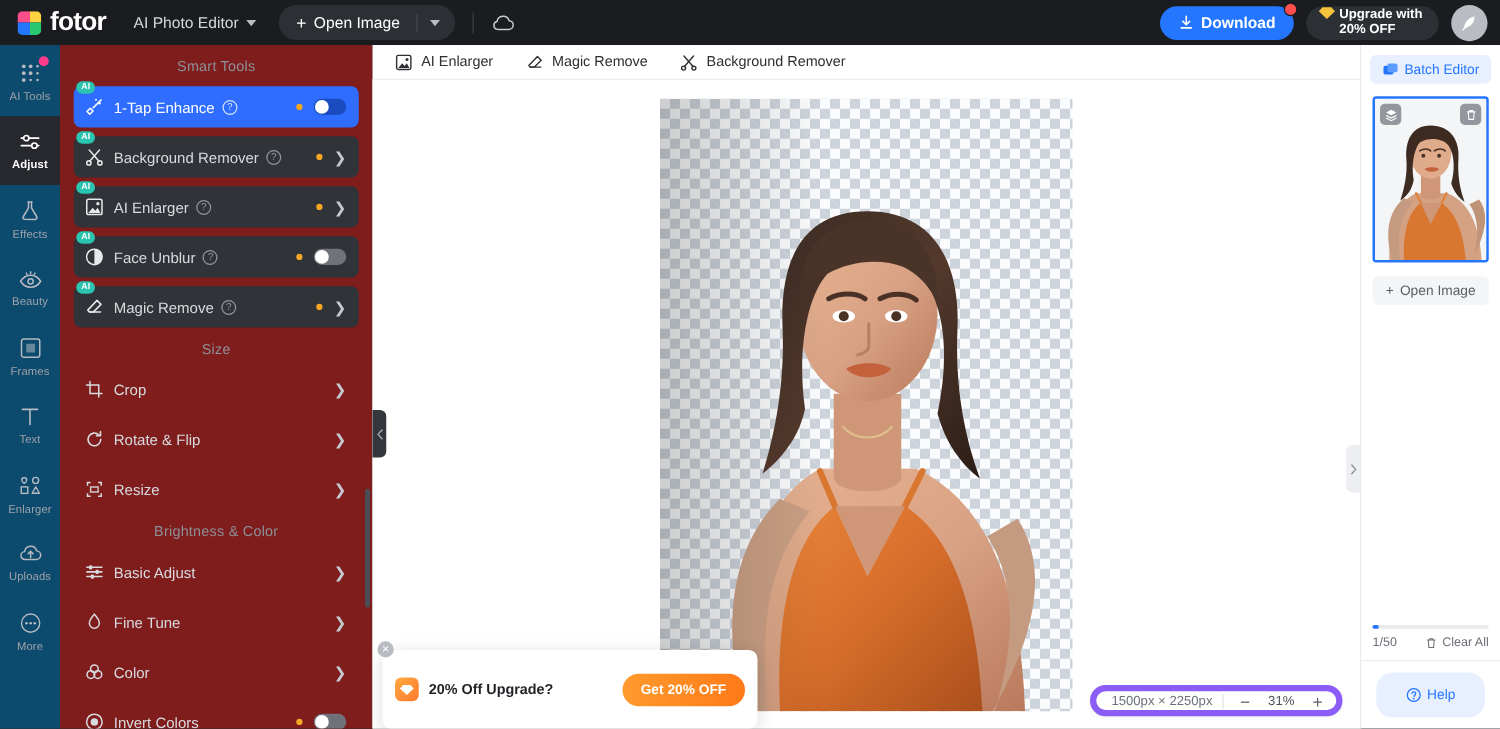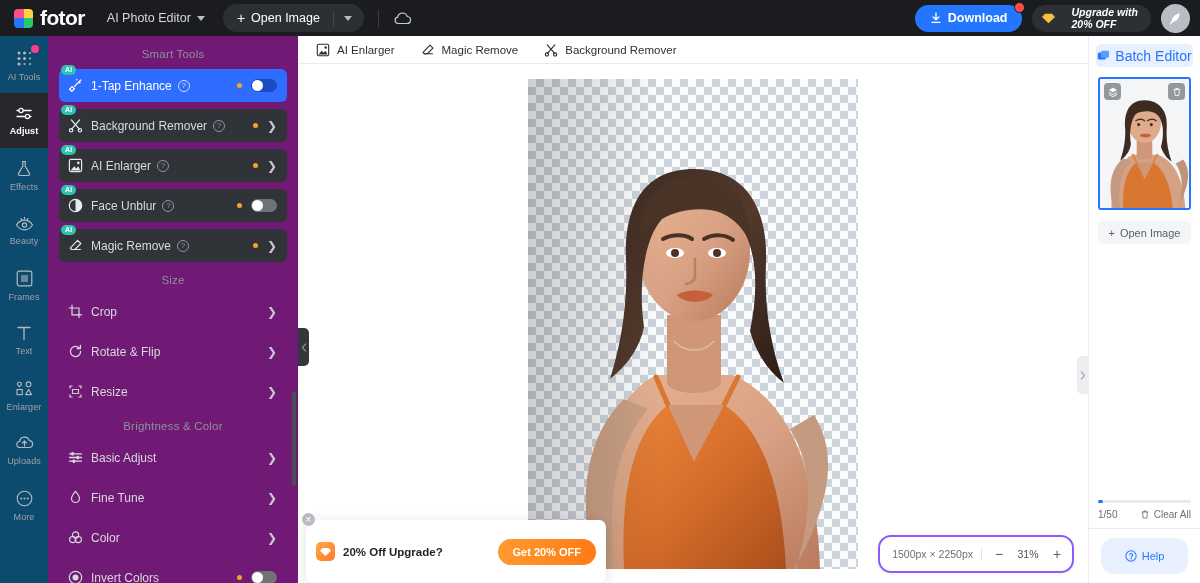--- a/index.html
+++ b/index.html
@@ -49,22 +49,22 @@
   .download-btn {
     position: relative; display: flex; align-items: center; gap: 6px;
     background: #2476ff; color: #fff; font-size: 12.5px; font-weight: bold;
     border-radius: 15px; height: 27px; padding: 0 15px; cursor: pointer;
   }
   .dl-badge {
     position: absolute; top: -3px; right: -3px; width: 11px; height: 11px;
     border-radius: 50%; background: #ff4d4f; border: 1.5px solid #1a1c1f;
   }
   .upgrade-btn {
-    display: flex; align-items: center; gap: 16px; background: #2c2f34;
-    border-radius: 15px; height: 27px; padding: 0 13px 0 10px; cursor: pointer; font-style: italic;
+    display: flex; align-items: flex-start; gap: 3px; background: #2c2f34;
+    border-radius: 15px; height: 27px; padding: 0 13px 0 10px; cursor: pointer;
   }
   .upgrade-txt { color: #fff; font-size: 10.5px; line-height: 12px; font-weight: bold; }
   .avatar {
     width: 29px; height: 29px; border-radius: 50%; background: #b9bcc2;
     display: flex; align-items: center; justify-content: center; cursor: pointer;
   }
 
   
   .body { flex: 1; display: flex; min-height: 0; position: relative; }
 
@@ -77,21 +77,21 @@
   .rail-item.active { background: #26282d; }
   .rail-label { font-size: 9px; color: #9fa3aa; letter-spacing: .1px; }
   .rail-item.active .rail-label { color: #fff; font-weight: bold; }
   .rail-badge {
     position: absolute; top: 7px; right: 9px; width: 8px; height: 8px;
     border-radius: 50%; background: #ff3b8d;
   }
 
   
   .tools-panel {
-    width: 250px; flex: 0 0 250px; background: #701a75;
+    width: 250px; flex: 0 0 250px; background: #7f1d1d;
     position: relative; overflow: hidden;
   }
   .tools-scroll { height: 100%; overflow: hidden; padding: 0 11px 0 11px; }
   .section-title {
     text-align: center; color: #8d9097; font-size: 11.5px;
     padding: 12px 0 9px; letter-spacing: .2px;
   }
   .tool-row {
     height: 33px; display: flex; align-items: center; border-radius: 6px;
     padding: 0 10px 0 9px; cursor: pointer; position: relative; margin-bottom: 0px;
@@ -157,22 +157,22 @@
     font-size: 29px; font-weight: bold; letter-spacing: -0.8px; z-index: 6;
   }
   .canvas-right-collapse {
     position: absolute; right: 0px; top: 292px; width: 11px; height: 38px;
     background: #eceef1; border-radius: 5px 0 0 5px; display: flex;
     align-items: center; justify-content: center; cursor: pointer; z-index: 25;
   }
 
   
   .zoom-pill {
-    position: absolute; right: 14px; bottom: 10px; height: 38px;
-    background: #fff; border: 2px solid #8b5cf6; border-radius: 13px;
+    position: absolute; right: 14px; bottom: 10px; height: 25px;
+    background: #fff; border: 5px solid #8b5cf6; border-radius: 13px;
     display: flex; align-items: center; padding: 0 6px 0 12px; gap: 8px;
     box-shadow: 0 1px 4px rgba(0,0,0,.06); z-index: 26;
   }
   .zoom-dim { font-size: 10.5px; color: #6c7078; }
   .zoom-sep { width: 1px; height: 12px; background: #e1e3e6; }
   .zbtn { width: 18px; height: 18px; display: flex; align-items: center; justify-content: center; color: #5c6068; font-size: 14px; cursor: pointer; }
   .zval { font-size: 10.5px; color: #4c5057; min-width: 24px; text-align: center; }
 
   
   .promo {
@@ -200,21 +200,21 @@
   }
 
   
   .right-panel {
     width: 112px; flex: 0 0 112px; background: #fff; border-left: 1px solid #ececee;
     display: flex; flex-direction: column; position: relative;
   }
   .batch-btn {
     margin: 8px 7px 0; height: 23px; background: #e8f0ff; border-radius: 5px;
     display: flex; align-items: center; justify-content: center; gap: 5px;
-    color: #2476ff; font-size: 14px; cursor: pointer;
+    color: #2476ff; font-size: 11px; cursor: pointer;
   }
   .thumb {
     margin: 10px 9px 0; height: 133px; border: 2px solid #2476ff; border-radius: 3px;
     position: relative; overflow: hidden; background: #fff; cursor: pointer;
   }
   .thumb-btn {
     position: absolute; width: 17px; height: 17px; border-radius: 4px;
     background: rgba(120,125,133,.78); display: flex; align-items: center;
     justify-content: center; cursor: pointer; z-index: 4;
   }

